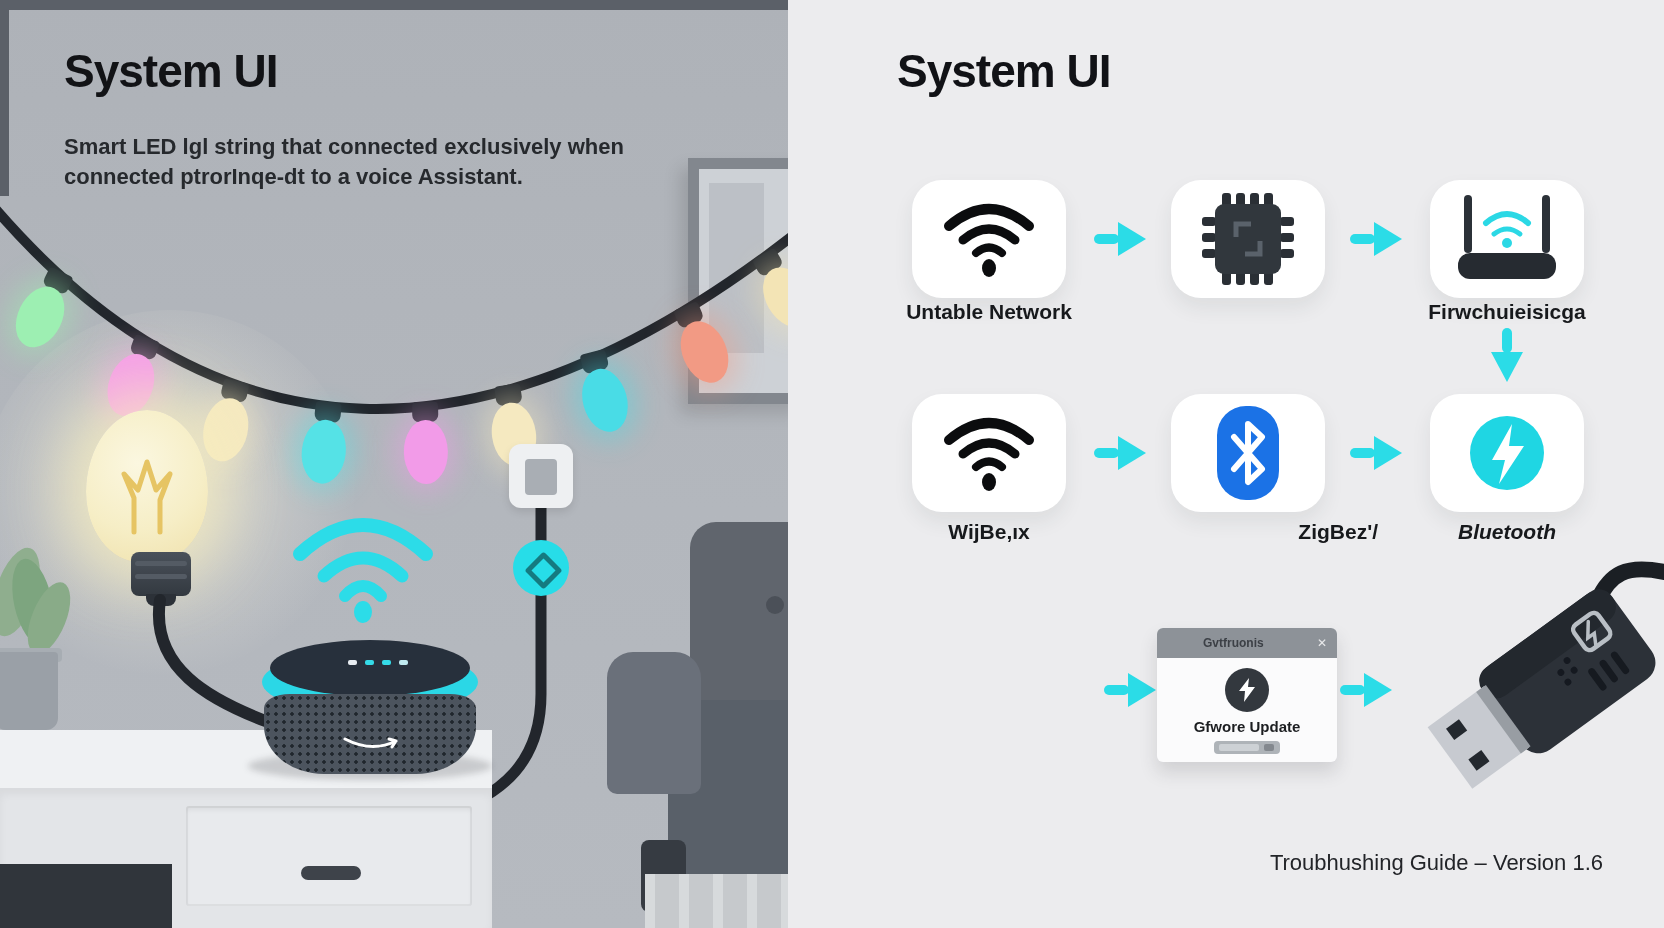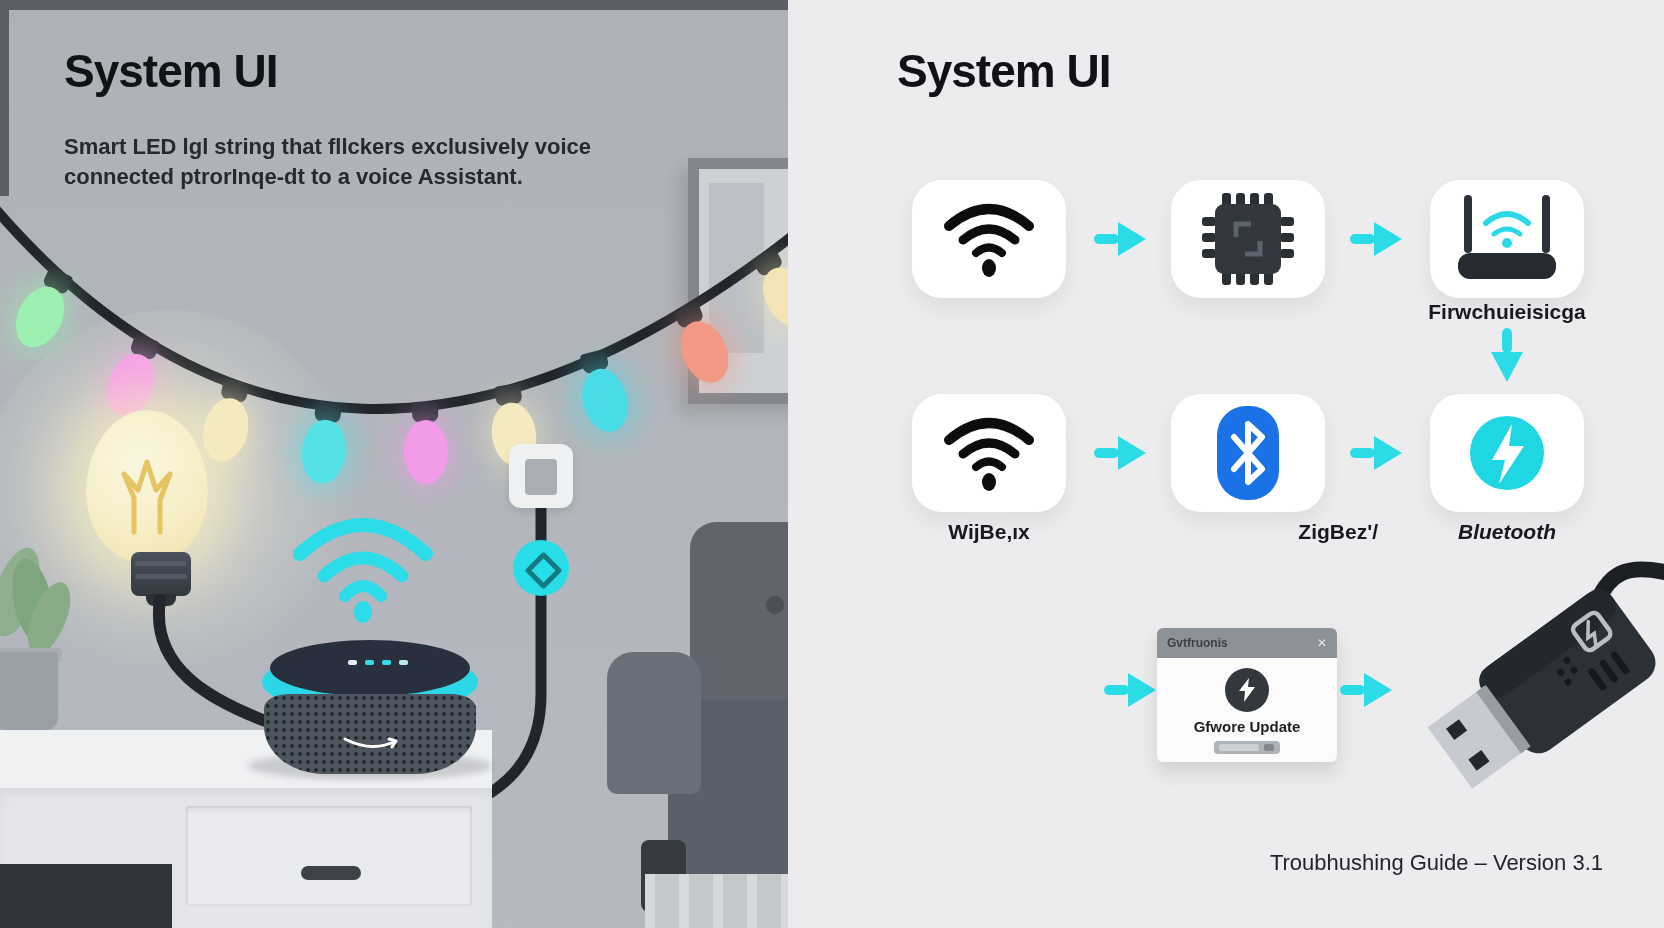--- a/index.html
+++ b/index.html
@@ -75,21 +75,21 @@
   .flow-label{position:absolute;width:260px;margin-left:-130px;text-align:center;
         font-size:21px;font-weight:bold;color:#17191c;}
   .arrow{position:absolute;}
   #row3-card{left:914px;top:597px;width:177px;height:192px;background:#fff;border-radius:32px;
         box-shadow:0 10px 20px rgba(44,48,56,.08);display:flex;align-items:center;justify-content:center;}
   
   #fw-window{left:1157px;top:628px;width:180px;height:134px;background:#fbfbfc;border-radius:6px;
         box-shadow:0 10px 18px rgba(44,48,56,.15);overflow:hidden;}
   #fw-titlebar{position:absolute;left:0;top:0;width:100%;height:30px;background:#8d9298;
         display:flex;align-items:center;justify-content:space-between;box-sizing:border-box;padding:0 10px;}
-  #fw-title{font-size:12px;font-weight:bold;color:#3c4046;}
+  #fw-title{font-size:12px;font-weight:bold;color:#3c4046;margin-left:36px;}
   #fw-close{font-size:12px;color:#e8e9ea;}
   #fw-bolt-circle{position:absolute;left:68px;top:40px;width:44px;height:44px;border-radius:50%;background:#33383e;
         display:flex;align-items:center;justify-content:center;}
   #fw-text{position:absolute;left:0;top:90px;width:100%;text-align:center;font-size:15px;font-weight:bold;color:#1c1e21;}
   #fw-progress{position:absolute;left:57px;top:113px;width:66px;height:13px;background:#aeb3b8;border-radius:4px;}
   #fw-progress i{position:absolute;left:5px;top:3px;width:40px;height:7px;background:#cdd1d5;border-radius:2px;}
   #fw-progress b{position:absolute;right:6px;top:3px;width:10px;height:7px;background:#83888e;border-radius:2px;}
   #footer-text{right:61px;top:850px;font-size:22px;color:#222428;}
 </style>
 </head>
@@ -210,21 +210,21 @@
 
     <svg class="abs" style="left:288px;top:502px;" width="150" height="122" viewBox="0 0 150 122">
       <path d="M12 52 Q75 -6 138 52" stroke="#2cdce8" stroke-width="14" fill="none" stroke-linecap="round"></path>
       <path d="M36 74 Q75 38 114 74" stroke="#2cdce8" stroke-width="13" fill="none" stroke-linecap="round"></path>
       <path d="M57 94 Q75 74 93 94" stroke="#2cdce8" stroke-width="12" fill="none" stroke-linecap="round"></path>
       <ellipse cx="75" cy="110" rx="9" ry="11" fill="#2cdce8"></ellipse>
     </svg>
 
     <div class="abs" id="left-title">System UI</div>
     <div class="abs" id="left-subtitle">
-      <div>Smart LED lgl string that fllckers exclusively voice</div>
+      <div>Smart LED lgl string that connected exclusively when</div>
       <div>connected ptrorInqe-dt to a voice Assistant.</div>
     </div>
   </div>
 
   <div id="right-bg"></div>
   <div class="abs" id="right-title">System UI</div>
 
   <div class="card" style="left:912px;top:180px;">
     <svg width="96" height="86" viewBox="0 0 96 86">
       <path d="M8 30 Q48 -4 88 30" stroke="#0b0c0e" stroke-width="10" fill="none" stroke-linecap="round"></path>
@@ -266,20 +266,21 @@
   <div class="card" style="left:1430px;top:180px;">
     <svg width="110" height="96" viewBox="0 0 110 96">
       <rect x="12" y="4" width="8" height="58" rx="4" fill="#2b3138"></rect>
       <rect x="90" y="4" width="8" height="58" rx="4" fill="#2b3138"></rect>
       <path d="M34 32 Q55 14 76 32" stroke="#2bd8e5" stroke-width="6" fill="none" stroke-linecap="round"></path>
       <path d="M42 43 Q55 33 68 43" stroke="#2bd8e5" stroke-width="5" fill="none" stroke-linecap="round"></path>
       <circle cx="55" cy="52" r="5" fill="#2bd8e5"></circle>
       <rect x="6" y="62" width="98" height="26" rx="12" fill="#262b31"></rect>
     </svg>
   </div>
+  <div class="flow-label" style="left:989px;top:300px;">Untable Network</div>
   <div class="flow-label" style="left:1507px;top:300px;">Firwchuieisicga</div>
 
   <svg class="arrow" style="left:1488px;top:328px;" width="38" height="56" viewBox="0 0 38 56">
     <rect x="14" y="0" width="10" height="25" rx="5" fill="#2bdce7"></rect>
       <polygon points="3,24 35,24 19,54" fill="#2bdce7"></polygon>
   </svg>
 
   <div class="card" style="left:912px;top:394px;">
     <svg width="96" height="86" viewBox="0 0 96 86">
       <path d="M8 30 Q48 -4 88 30" stroke="#0b0c0e" stroke-width="10" fill="none" stroke-linecap="round"></path>
@@ -366,15 +367,15 @@
         <circle cx="196" cy="132" r="3.4" fill="#151920"></circle>
       <circle cx="184" cy="126" r="3.4" fill="#151920"></circle>
         <circle cx="184" cy="138" r="3.4" fill="#151920"></circle>
       <rect x="44" y="92" width="70" height="76" fill="#c7cad0"></rect>
       <rect x="104" y="92" width="12" height="76" fill="#989da3"></rect>
       <rect x="58" y="104" width="16" height="14" fill="#23282e"></rect>
       <rect x="58" y="142" width="16" height="14" fill="#23282e"></rect>
     </g>
   </svg>
 
-  <div class="abs" id="footer-text">Troubhushing Guide – Version 3.1</div>
+  <div class="abs" id="footer-text">Troubhushing Guide – Version 1.6</div>
 
 </div>
 
 </body></html>

